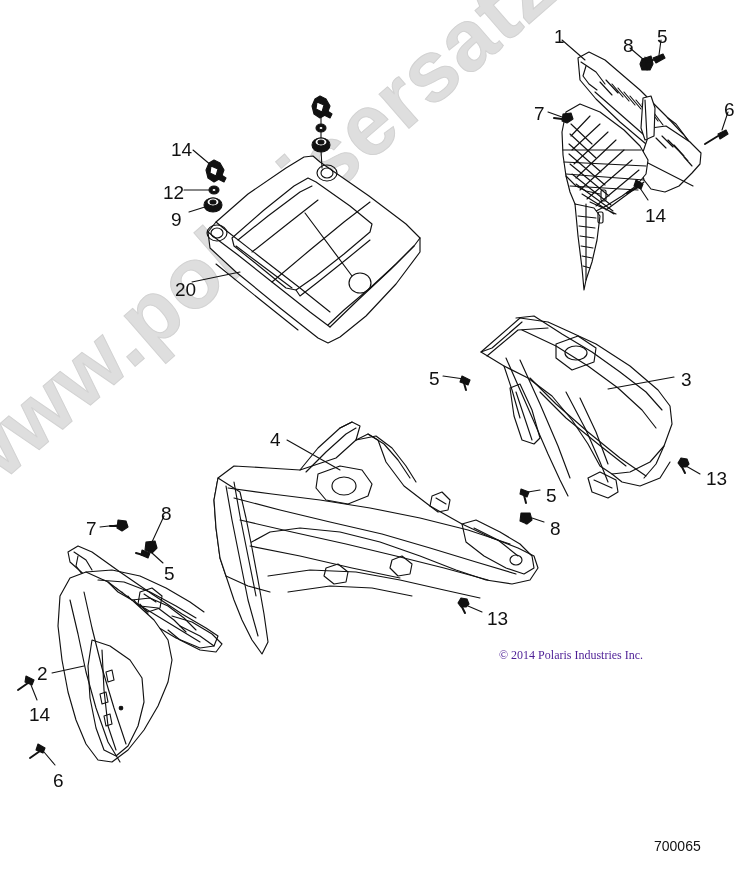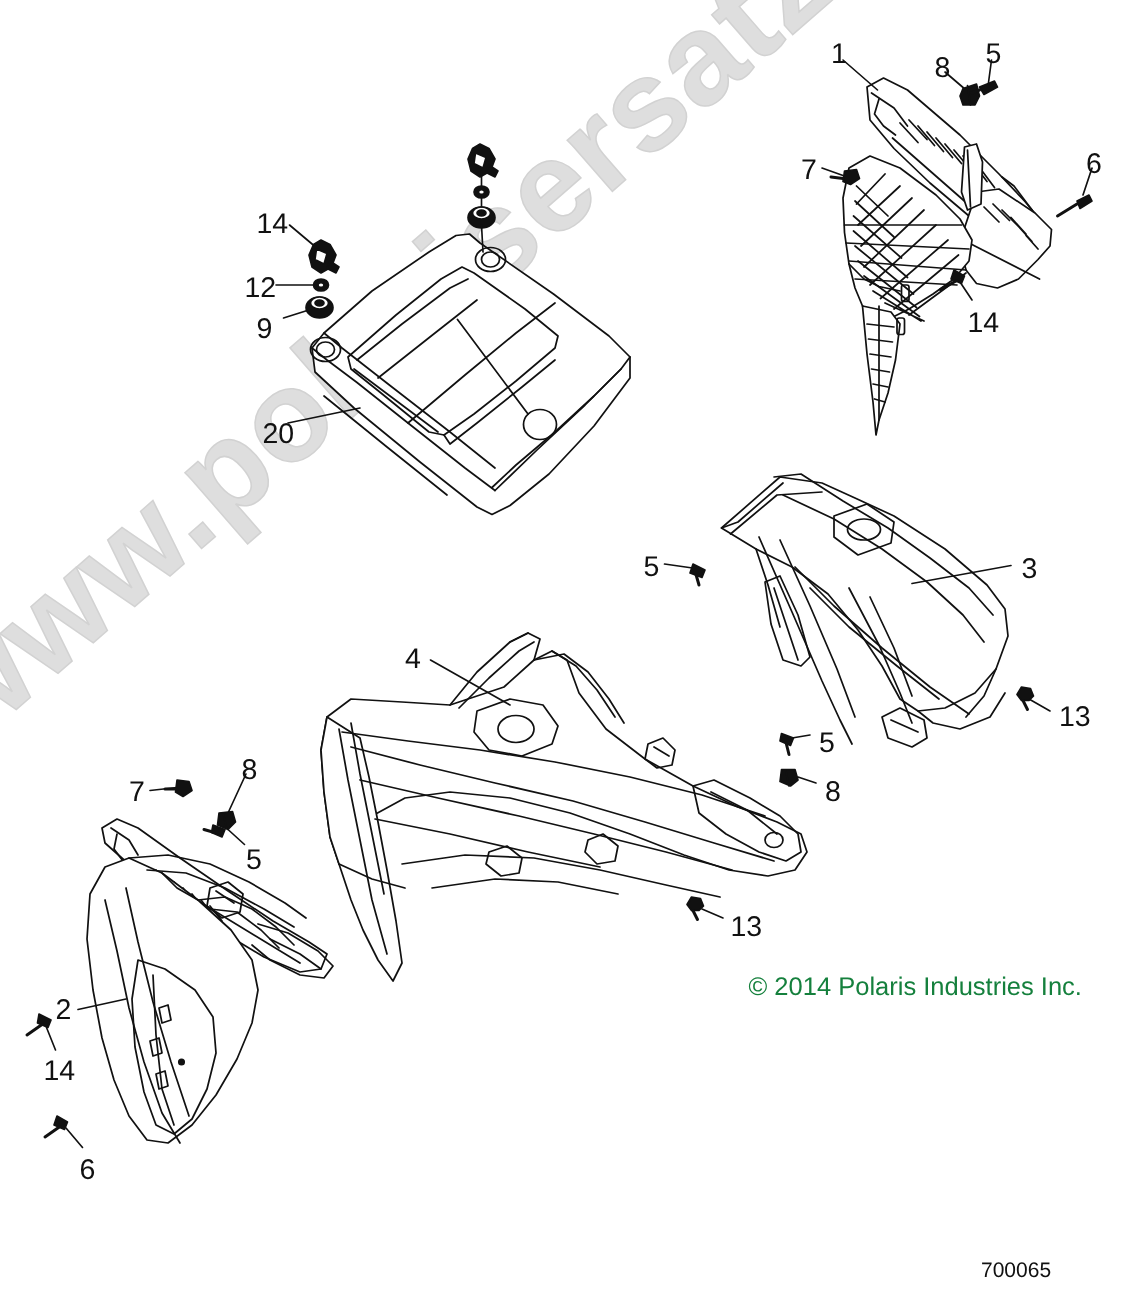--- a/index.html
+++ b/index.html
@@ -35,22 +35,22 @@
     position:absolute;z-index:8;
     font-family:"Liberation Sans",sans-serif;
     font-size:19px;color:#111;line-height:1;
     white-space:nowrap;
   }
 
   
   #copyright{
     position:absolute;z-index:8;
     left:499px;top:648px;
-    font-family:Liberation Sans, sans-serif;
-    font-size:17px;color:#15803d;white-space:nowrap;
+    font-family:Liberation Serif, serif;
+    font-size:12px;color:#4c1d95;white-space:nowrap;
   }
   #partnumber{
     position:absolute;z-index:8;
     left:654px;top:838px;
     font-family:"Liberation Sans",sans-serif;
     font-size:14px;color:#111;white-space:nowrap;
   }
 </style>
 </head>
 <body>

